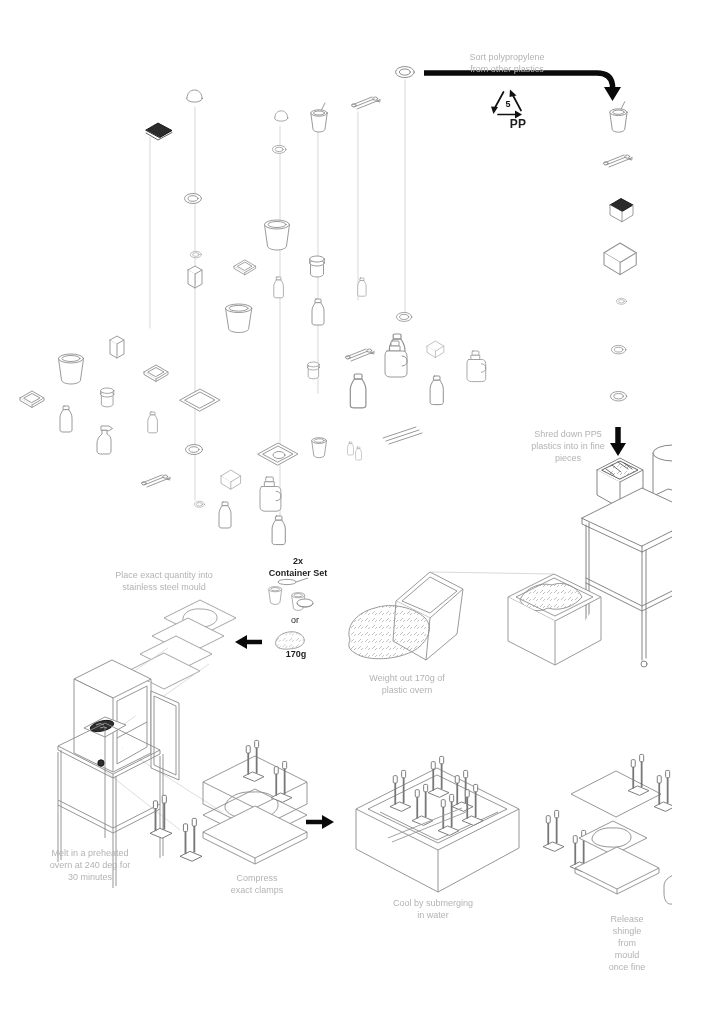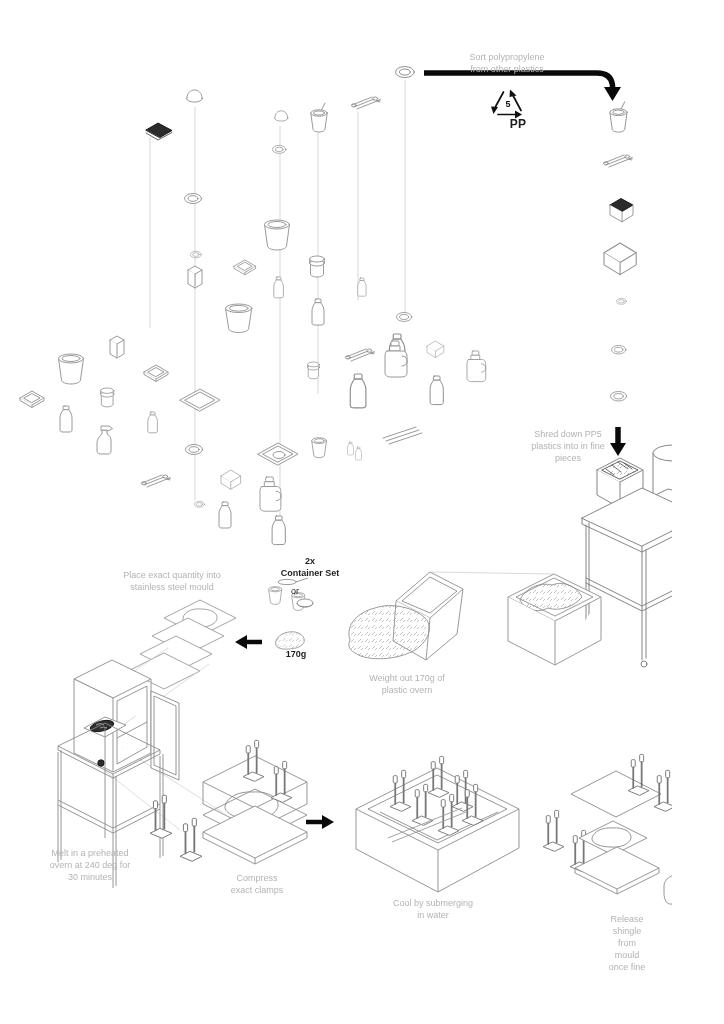--- a/index.html
+++ b/index.html
@@ -342,25 +342,25 @@
 </g>
 </svg>
 
 <div class="lbl" style="left:507px;top:52px">Sort polypropylene
 from other plastics</div>
 <div class="lbl num" style="left:508px;top:99px;transform:translateX(-50%)">5</div>
 <div class="lbl black tiny" style="left:508px;top:117px">PP</div>
 <div class="lbl" style="left:568px;top:429px">Shred down PP5
 plastics into in fine
 pieces</div>
-<div class="lbl black" style="left:310px;top:556px">2x
+<div class="lbl black" style="left:298px;top:556px">2x
 Container Set</div>
-<div class="lbl black" style="left:295px;top:586px;font-weight:normal">or</div>
+<div class="lbl black" style="left:295px;top:615px;font-weight:normal">or</div>
 <div class="lbl black" style="left:296px;top:649px">170g</div>
-<div class="lbl" style="left:172px;top:570px">Place exact quantity into
+<div class="lbl" style="left:164px;top:570px">Place exact quantity into
 stainless steel mould</div>
 <div class="lbl" style="left:407px;top:673px">Weight out 170g of
 plastic overn</div>
 <div class="lbl" style="left:90px;top:848px">Melt in a preheated
 overn at 240 deg for
 30 minutes</div>
 <div class="lbl" style="left:257px;top:873px">Compress
 exact clamps</div>
 <div class="lbl" style="left:433px;top:898px">Cool by submerging
 in water</div>

